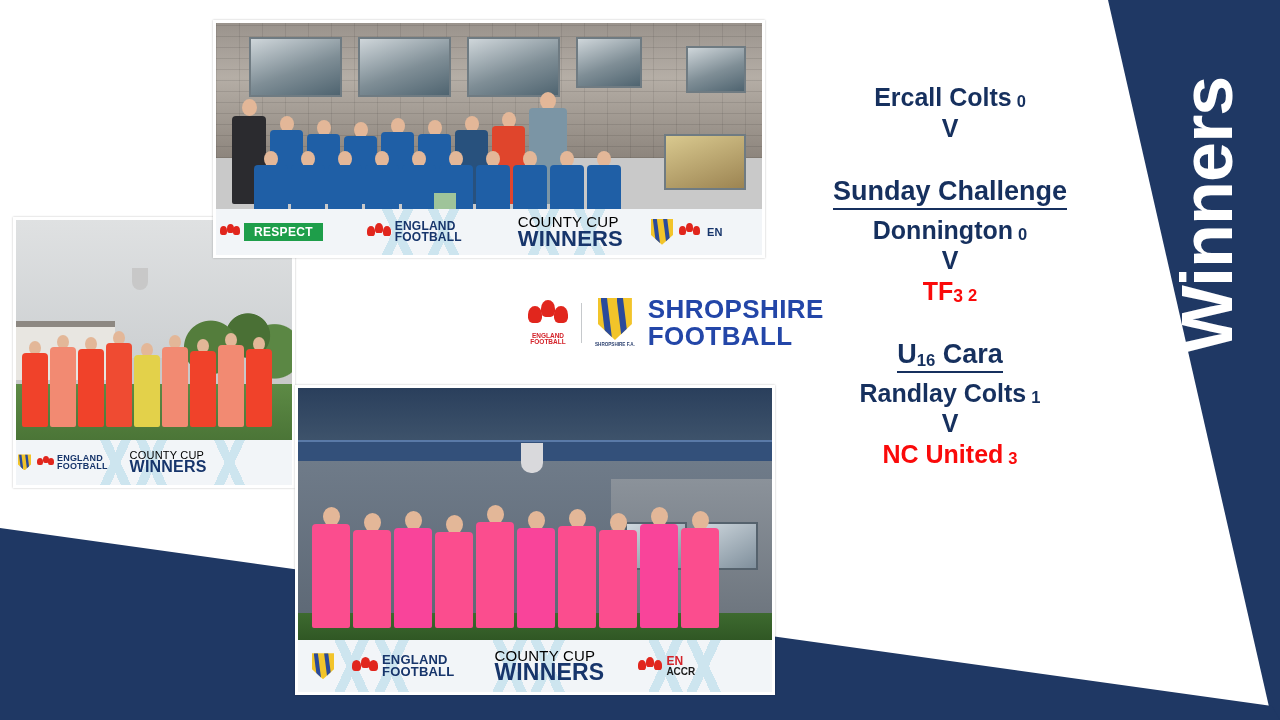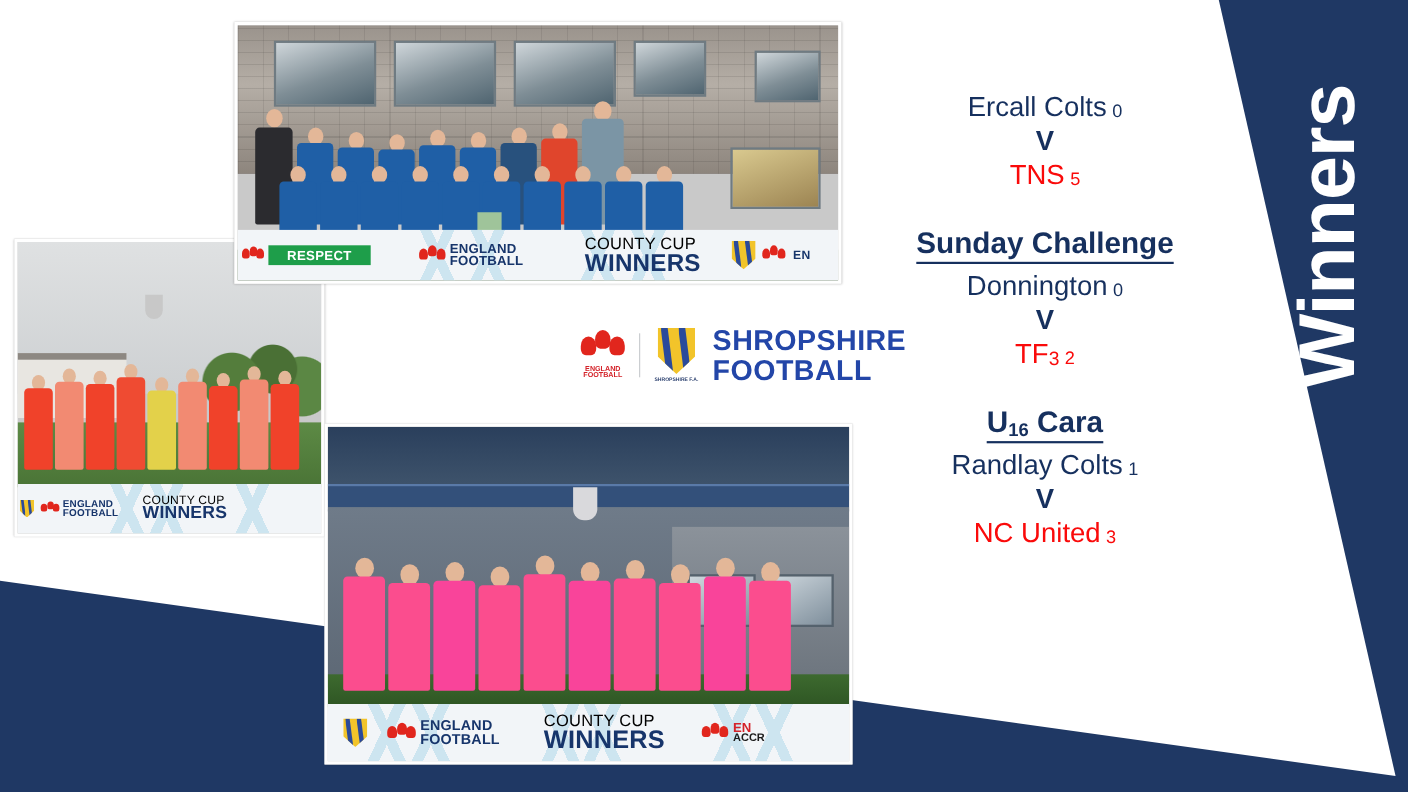--- a/index.html
+++ b/index.html
@@ -175,21 +175,21 @@
     text-align:center;color:#16305e;
   }
   .result-block{margin-bottom:32px;}
   .comp-name{
     display:inline-block;
     font-size:27px;font-weight:bold;color:#16305e;
     border-bottom:2.5px solid #16305e;
     padding-bottom:1px;margin-bottom:5px;white-space:nowrap;
   }
   .comp-name sub{font-size:.62em;vertical-align:baseline;position:relative;top:3px;}
-  .team-line{font-size:25px;font-weight:normal;line-height:1.22;white-space:nowrap;}
+  .team-line{font-size:25px;font-weight:bold;line-height:1.22;white-space:nowrap;}
   .team-line .score{font-size:.66em;margin-left:5px;vertical-align:baseline;position:relative;top:1px;}
   .team-line sub{font-size:.70em;vertical-align:baseline;position:relative;top:2px;}
   .team-home{color:#16305e;}
   .team-away{color:#fa0a0a;}
   .vee{font-size:25px;font-weight:bold;color:#16305e;line-height:1.24;}
 </style>
 </head>
 <body>
 
 <div class="stage">
@@ -305,21 +305,21 @@
         <div class="chev" style="left:150px;"></div>
         <div class="chev" style="left:196px;"></div>
         <div class="chev" style="left:296px;"></div>
         <div class="chev" style="left:342px;"></div>
         <div class="cell" style="margin-left:4px;gap:4px;">
           <span class="lions" style="width:20px;height:16px;">
             <i style="left:0;top:2px;width:7px;height:9px;"></i>
             <i style="left:7px;top:0;width:7px;height:9px;"></i>
             <i style="left:13px;top:2px;width:7px;height:9px;"></i>
           </span>
-          <span class="respect-tag" style="font-size:12px;padding:2px 17px;">RESPECT</span>
+          <span class="respect-tag" style="font-size:12px;padding:2px 10px;">RESPECT</span>
         </div>
         <div class="cell" style="margin-left:44px;gap:4px;">
           <span class="lions" style="width:24px;height:18px;">
             <i style="left:0;top:3px;width:8px;height:10px;"></i>
             <i style="left:8px;top:0;width:8px;height:10px;"></i>
             <i style="left:16px;top:3px;width:8px;height:10px;"></i>
           </span>
           <span class="hoard-txt" style="font-size:12px;">
             <span class="t2">ENGLAND</span>
             <span class="t2">FOOTBALL</span>
@@ -552,23 +552,20 @@
     </div>
   </div>
 
   <div id="results">
 
     <div class="result-block">
       <div class="team-line team-home">
         <span>Ercall Colts</span><span class="score">0</span>
       </div>
       <div class="vee">V</div>
-      <div class="team-line team-away">
-        <span>TNS</span><span class="score">5</span>
-      </div>
     </div>
 
     <div class="result-block">
       <div class="comp-name">
         <span>Sunday Challenge </span>
       </div>
       <div class="team-line team-home">
         <span>Donnington</span><span class="score">0</span>
       </div>
       <div class="vee">V</div>

